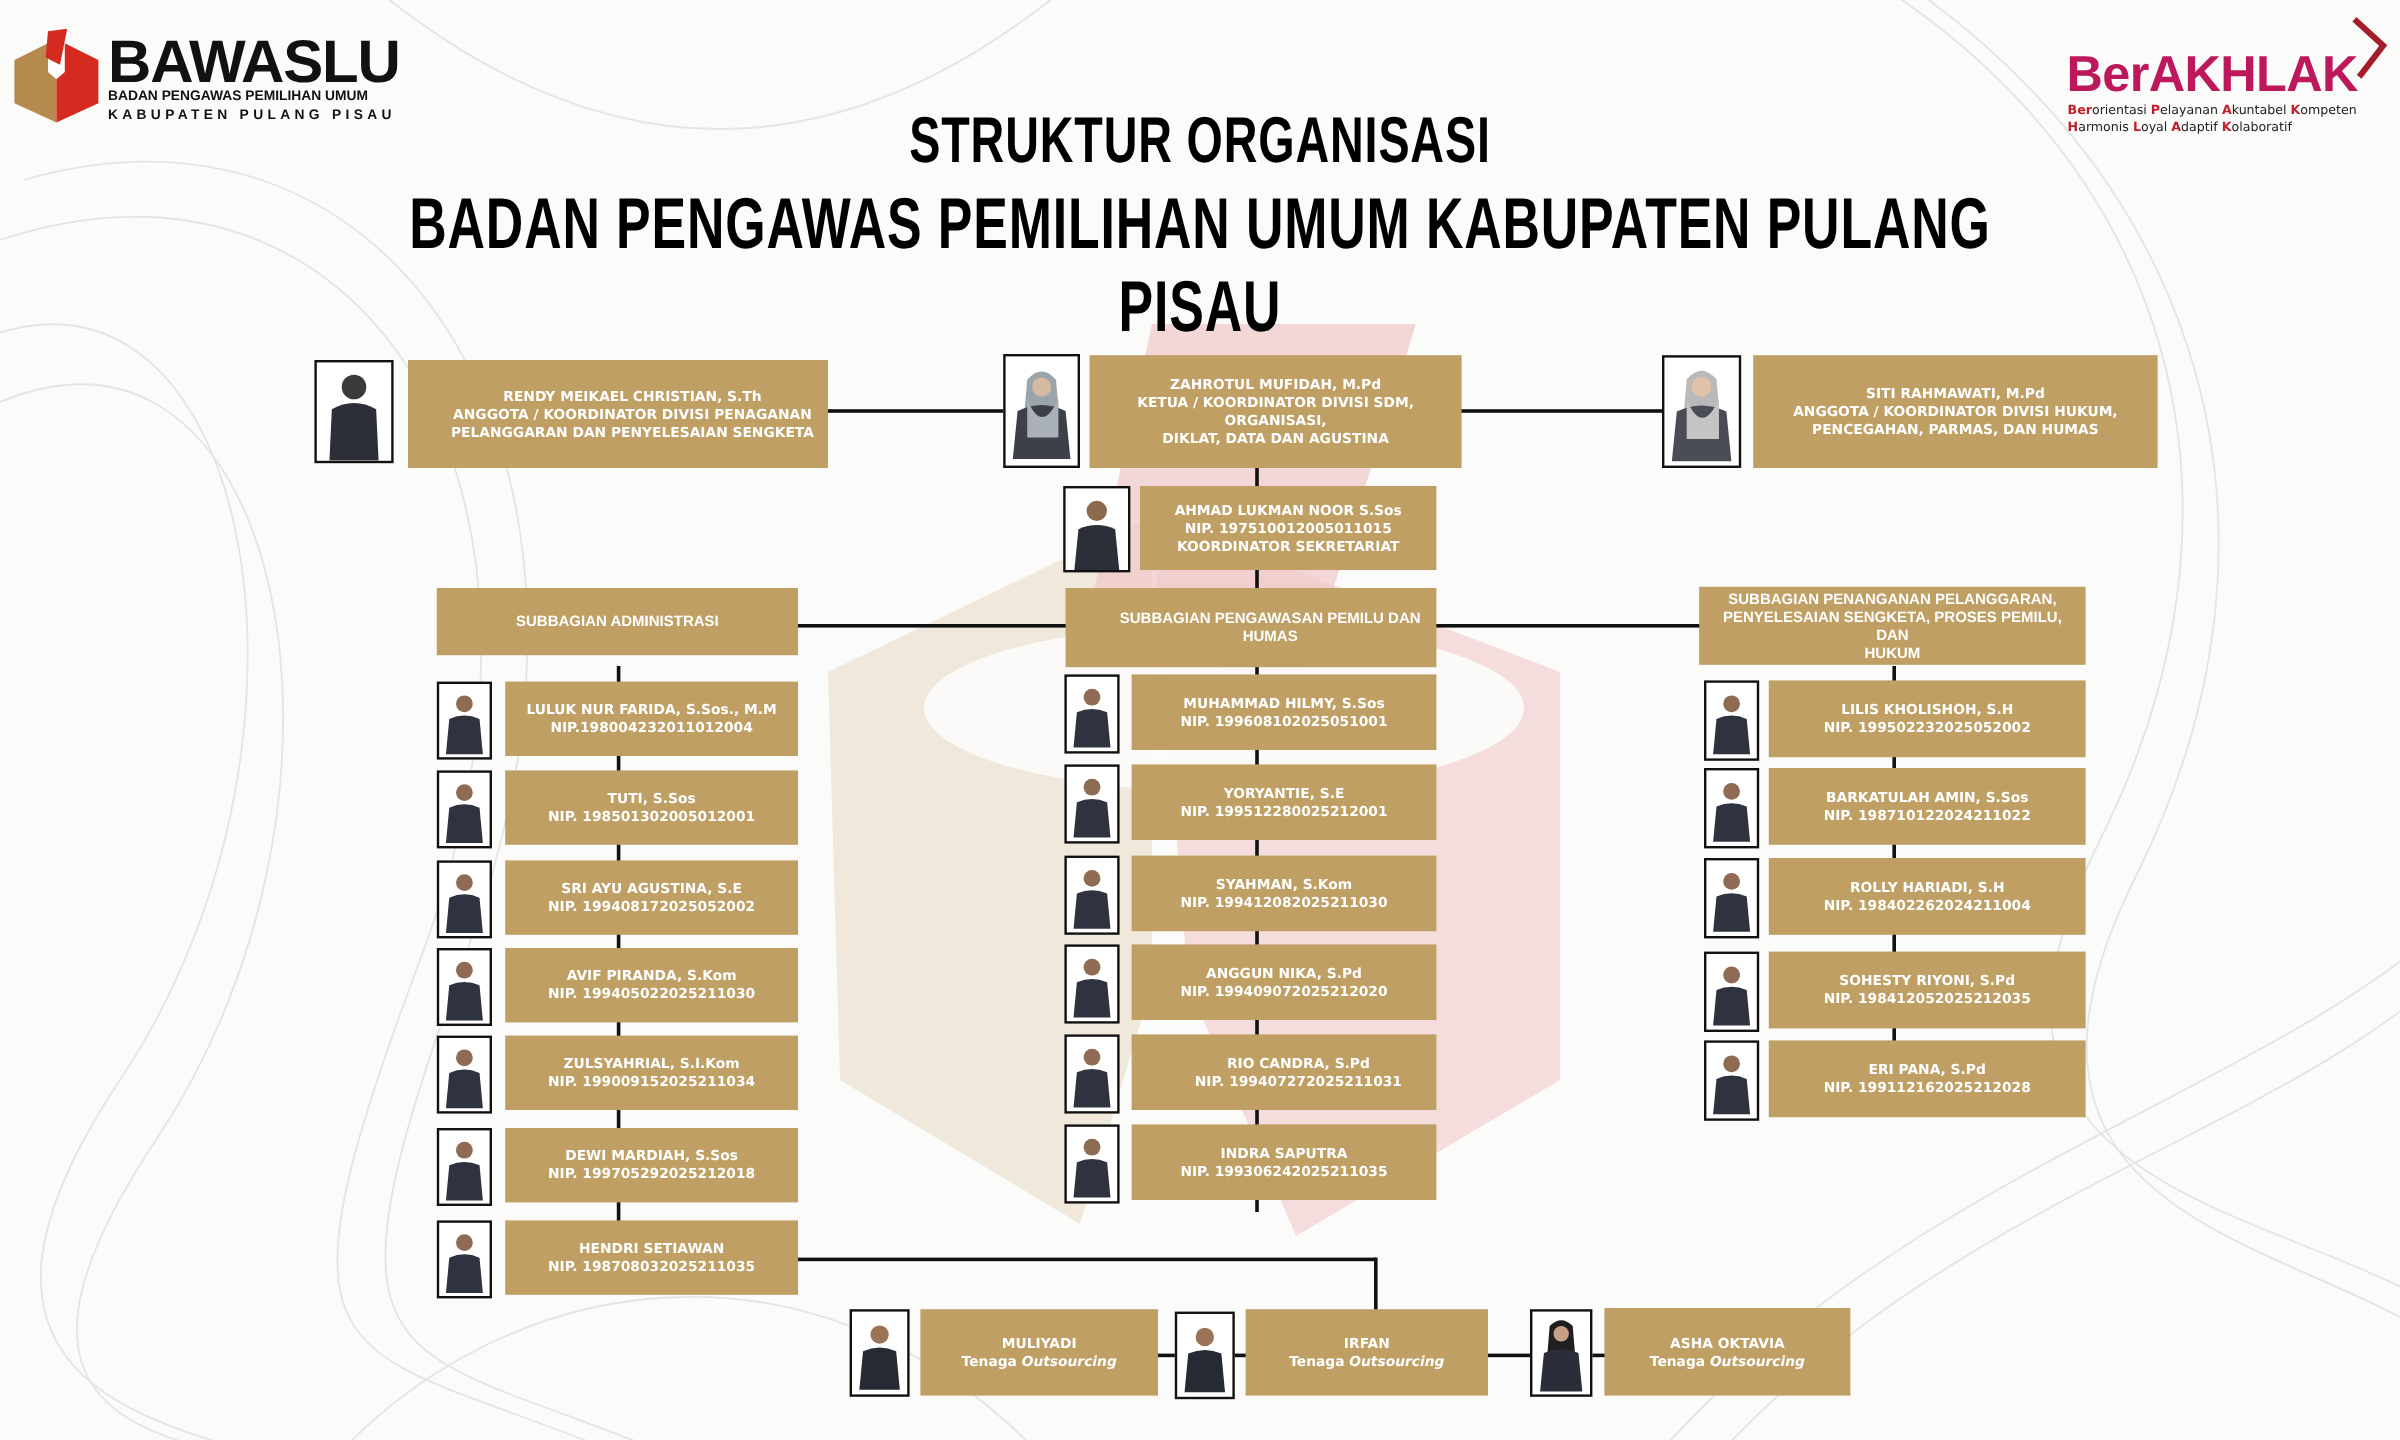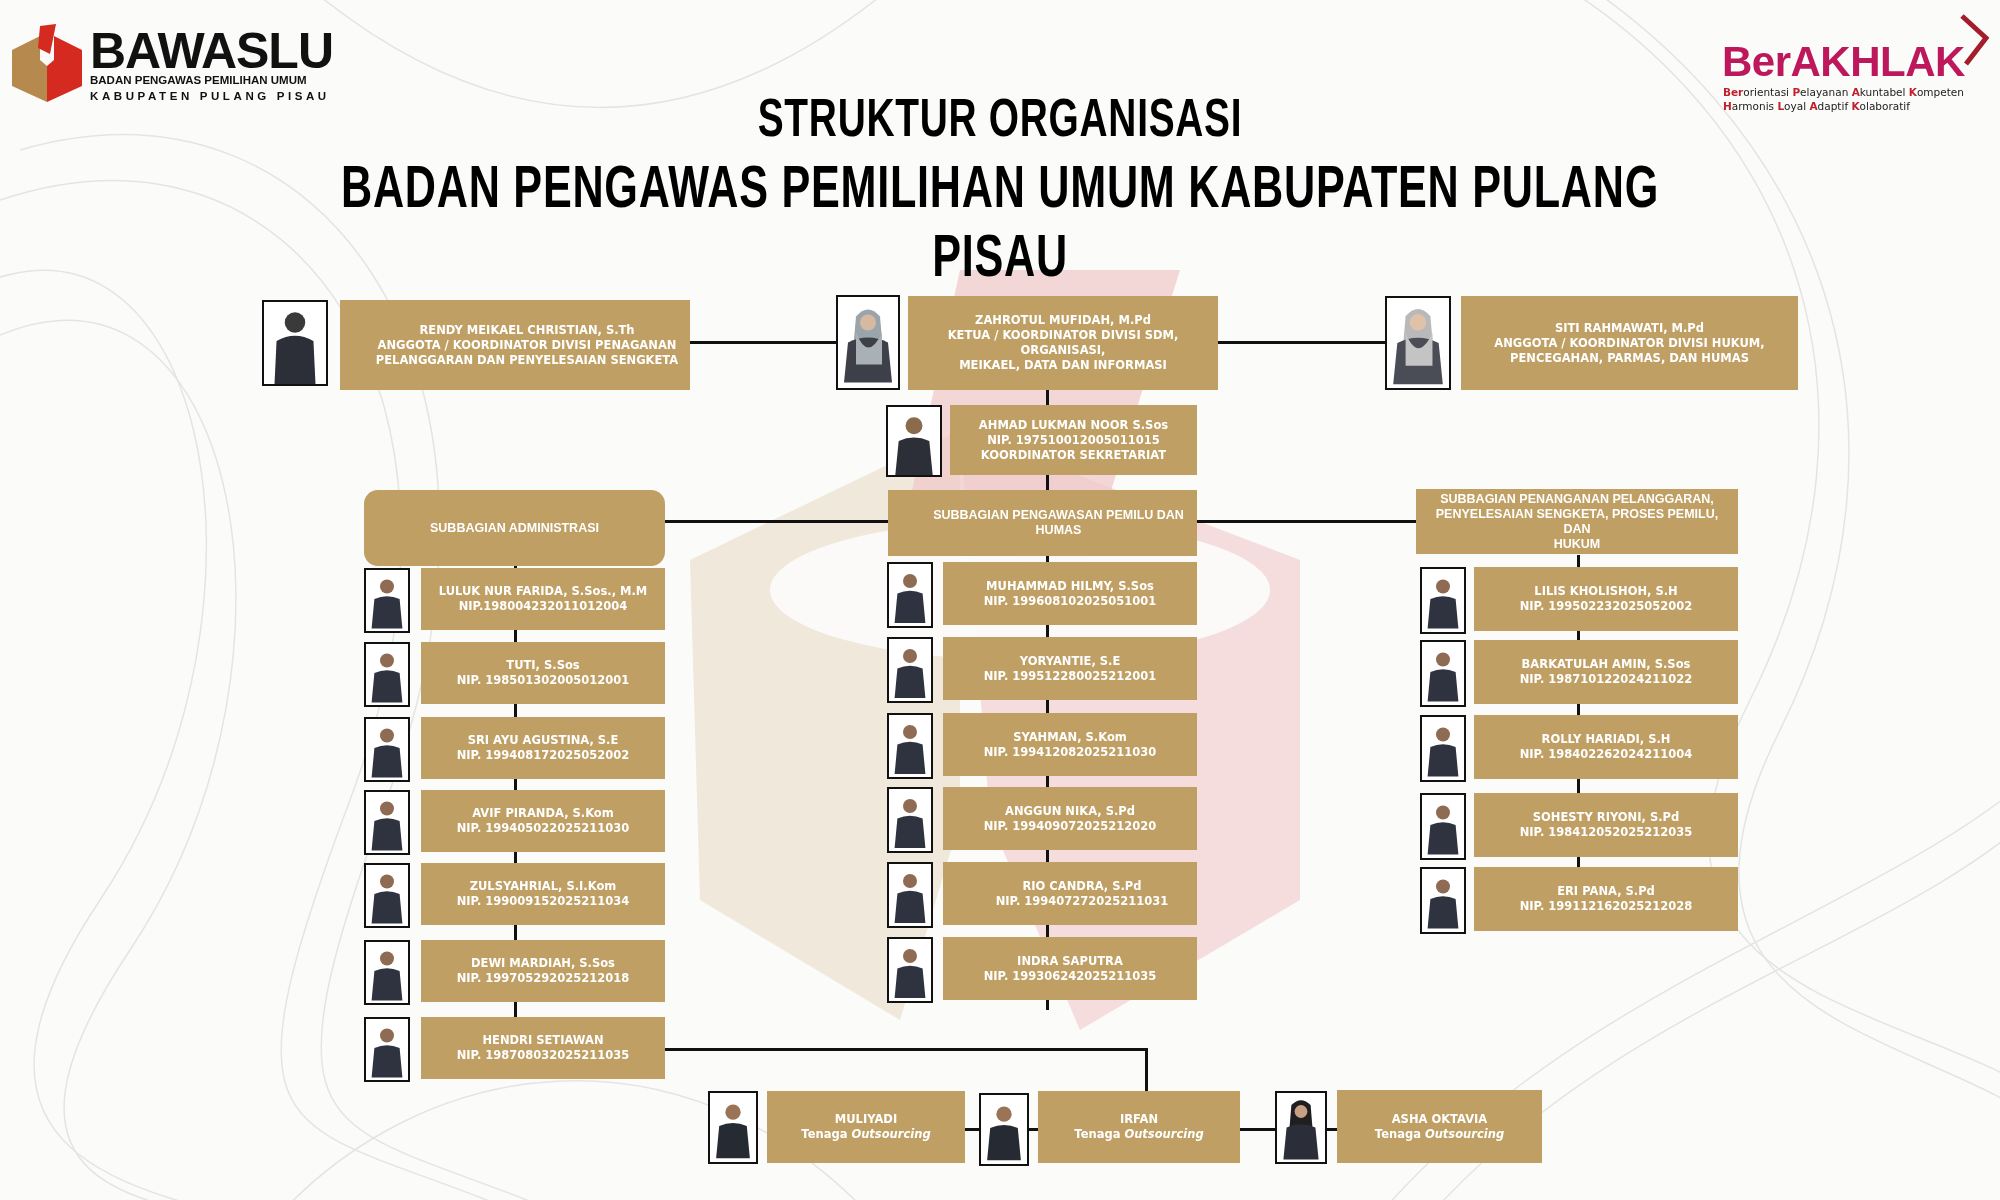--- a/index.html
+++ b/index.html
@@ -103,21 +103,21 @@
       <path d="M18 14 Q30 0 42 14 L46 60 L14 60 Z" fill="#9aa4ab"></path>
       <circle cx="30" cy="20" r="8" fill="#d6b9a0"></circle>
       <path d="M6 80 L10 40 Q30 30 50 40 L54 80 Z" fill="#3d4048"></path>
       <path d="M18 30 Q30 60 44 30 L44 62 L18 62 Z" fill="#a9b1b6"></path>
     </svg>
   </div>
 <div class="box" style="left:908px;top:296px;width:310px;height:94px;">
   <div>
       <span class="ln">ZAHROTUL MUFIDAH, M.Pd</span>
       <span class="ln">KETUA / KOORDINATOR DIVISI SDM, ORGANISASI,</span>
-      <span class="ln">MEIKAEL, DATA DAN INFORMASI</span>
+      <span class="ln">DIKLAT, DATA DAN AGUSTINA</span>
     </div>
 </div>
 
 <div class="photo" style="left:1385px;top:296px;width:66px;height:94px;">
     <svg viewBox="0 0 60 80">
       <path d="M18 14 Q30 0 42 14 L46 60 L14 60 Z" fill="#b9b9b9"></path>
       <circle cx="30" cy="20" r="8" fill="#e0c2a8"></circle>
       <path d="M6 80 L10 40 Q30 30 50 40 L54 80 Z" fill="#4a4d55"></path>
       <path d="M18 30 Q30 60 44 30 L44 62 L18 62 Z" fill="#c4c4c4"></path>
     </svg>
@@ -137,21 +137,21 @@
     </svg>
   </div>
 <div class="box" style="left:950px;top:405px;width:247px;height:70px;">
   <div>
       <span class="ln">AHMAD LUKMAN NOOR S.Sos</span>
       <span class="ln">NIP. 197510012005011015</span>
       <span class="ln">KOORDINATOR SEKRETARIAT</span>
     </div>
 </div>
 
-<div class="box dept" style="left:364px;top:490px;width:301px;height:76px;border-radius:14px;">
+<div class="box dept" style="left:364px;top:490px;width:301px;height:56px;">
   <span>SUBBAGIAN ADMINISTRASI</span>
 </div>
 <div class="box dept" style="left:888px;top:490px;width:309px;height:66px;padding-left:40px;">
   <span>SUBBAGIAN PENGAWASAN PEMILU DAN HUMAS</span>
 </div>
 <div class="box dept" style="left:1416px;top:489px;width:322px;height:65px;">
   <div>
       <span class="ln">SUBBAGIAN PENANGANAN PELANGGARAN,</span>
       <span class="ln">PENYELESAIAN SENGKETA, PROSES PEMILU, DAN</span>
       <span class="ln">HUKUM</span>

